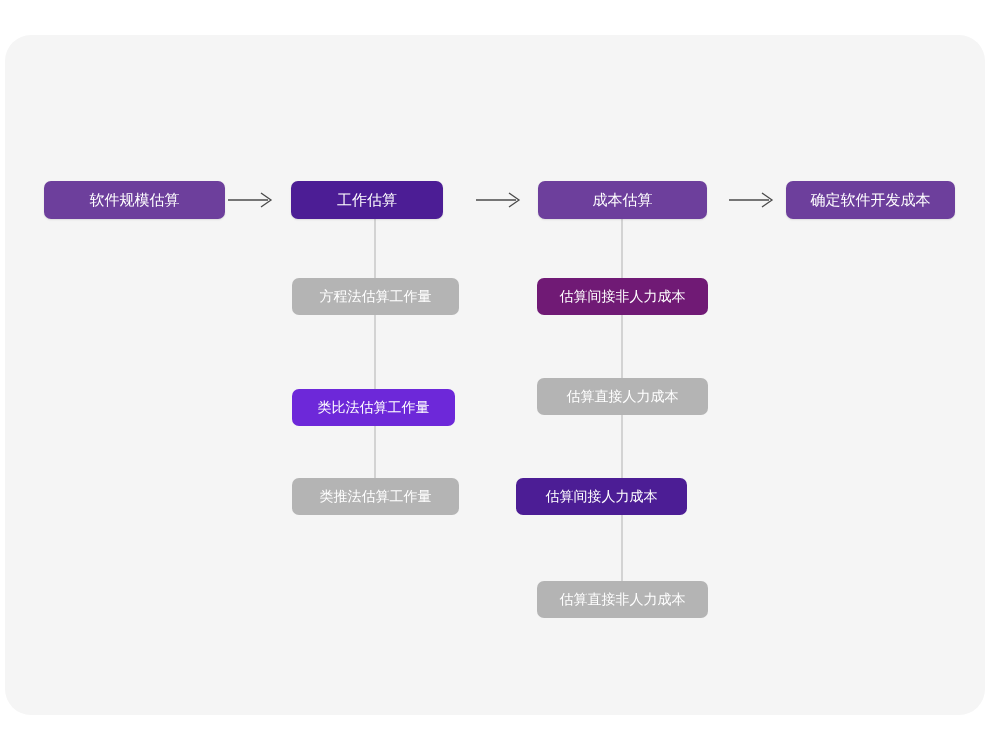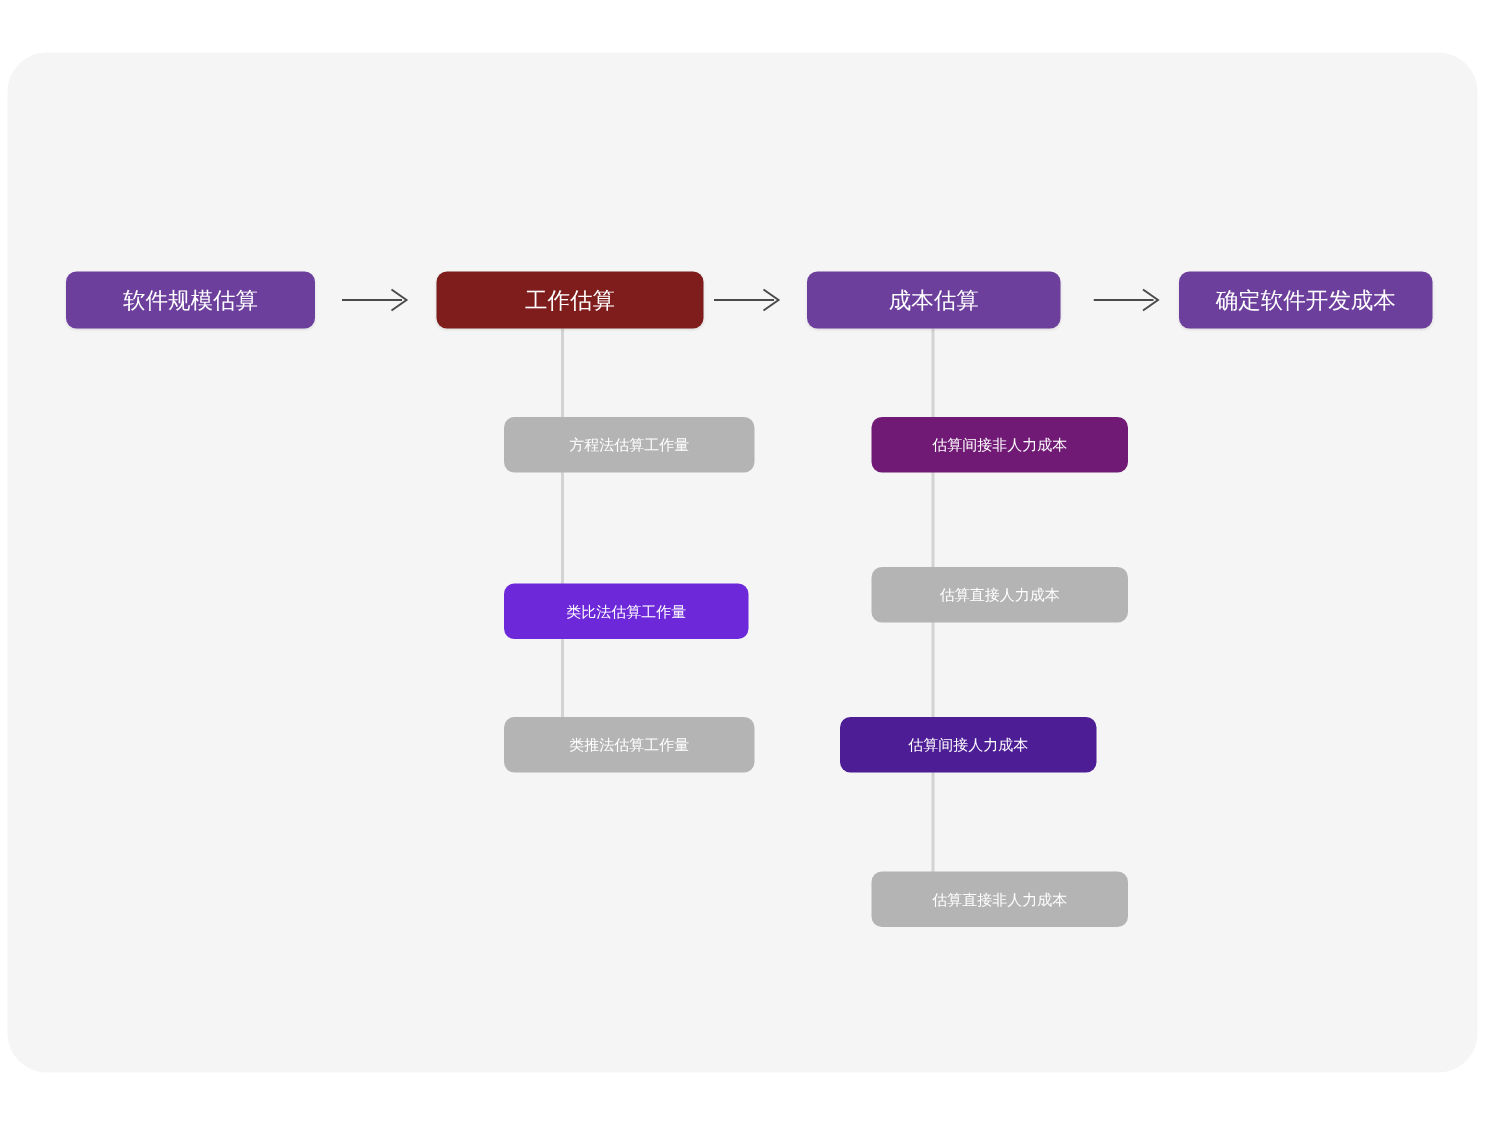--- a/index.html
+++ b/index.html
@@ -65,26 +65,25 @@
     box-shadow: 0 1px 2px rgba(0,0,0,0.10);
   }
 
   
   .subnode {
     position: absolute;
     height: 37px;
     border-radius: 7px;
     background: #b4b4b4;
     color: #ffffff;
-    font-size: 10px;
+    font-size: 14px;
     display: flex;
     align-items: center;
     justify-content: center;
     white-space: nowrap;
-    margin-left: 44px;
   }
 
   
   .arrow {
     position: absolute;
     width: 46px;
     height: 20px;
     top: 190px;
   }
   .arrow svg { display: block; }
@@ -112,22 +111,22 @@
       <polyline points="33,3 43,10 33,17" fill="none" stroke="#4a4a4a" stroke-width="1.3"></polyline>
     </svg>
   </div>
   <div class="arrow" id="arrow-2" style="left: 729px;">
     <svg width="46" height="20" viewBox="0 0 46 20">
       <line x1="0" y1="10" x2="40" y2="10" stroke="#4a4a4a" stroke-width="1.3"></line>
       <polyline points="33,3 43,10 33,17" fill="none" stroke="#4a4a4a" stroke-width="1.3"></polyline>
     </svg>
   </div>
 
-  <div class="node" id="step-0" style="left: 44px; top: 181px; width: 166px; background: rgb(109, 63, 156);">软件规模估算</div>
-  <div class="node" id="step-1" style="left: 291px; top: 181px; width: 178px; background: #7f1d1d;">工作估算</div>
+  <div class="node" id="step-0" style="left: 44px; top: 181px; width: 181px; background: rgb(109, 63, 156);">软件规模估算</div>
+  <div class="node" id="step-1" style="left: 291px; top: 181px; width: 152px; background: #4c1d95;">工作估算</div>
   <div class="node" id="step-2" style="left: 538px; top: 181px; width: 169px; background: rgb(109, 63, 156);">成本估算</div>
   <div class="node" id="step-3" style="left: 786px; top: 181px; width: 169px; background: rgb(109, 63, 156);">确定软件开发成本</div>
 
   <div class="subnode" id="sub-1-0" style="left: 292px; top: 278px; width: 167px; background: rgb(180, 180, 180);">方程法估算工作量</div>
   <div class="subnode" id="sub-1-1" style="left: 292px; top: 389px; width: 163px; background: #6d28d9;">类比法估算工作量</div>
   <div class="subnode" id="sub-1-2" style="left: 292px; top: 478px; width: 167px; background: rgb(180, 180, 180);">类推法估算工作量</div>
 
   <div class="subnode" id="sub-2-0" style="left: 537px; top: 278px; width: 171px; background: #701a75;">估算间接非人力成本</div>
   <div class="subnode" id="sub-2-1" style="left: 537px; top: 378px; width: 171px; background: rgb(180, 180, 180);">估算直接人力成本</div>
   <div class="subnode" id="sub-2-2" style="left: 516px; top: 478px; width: 171px; background: #4c1d95;">估算间接人力成本</div>

